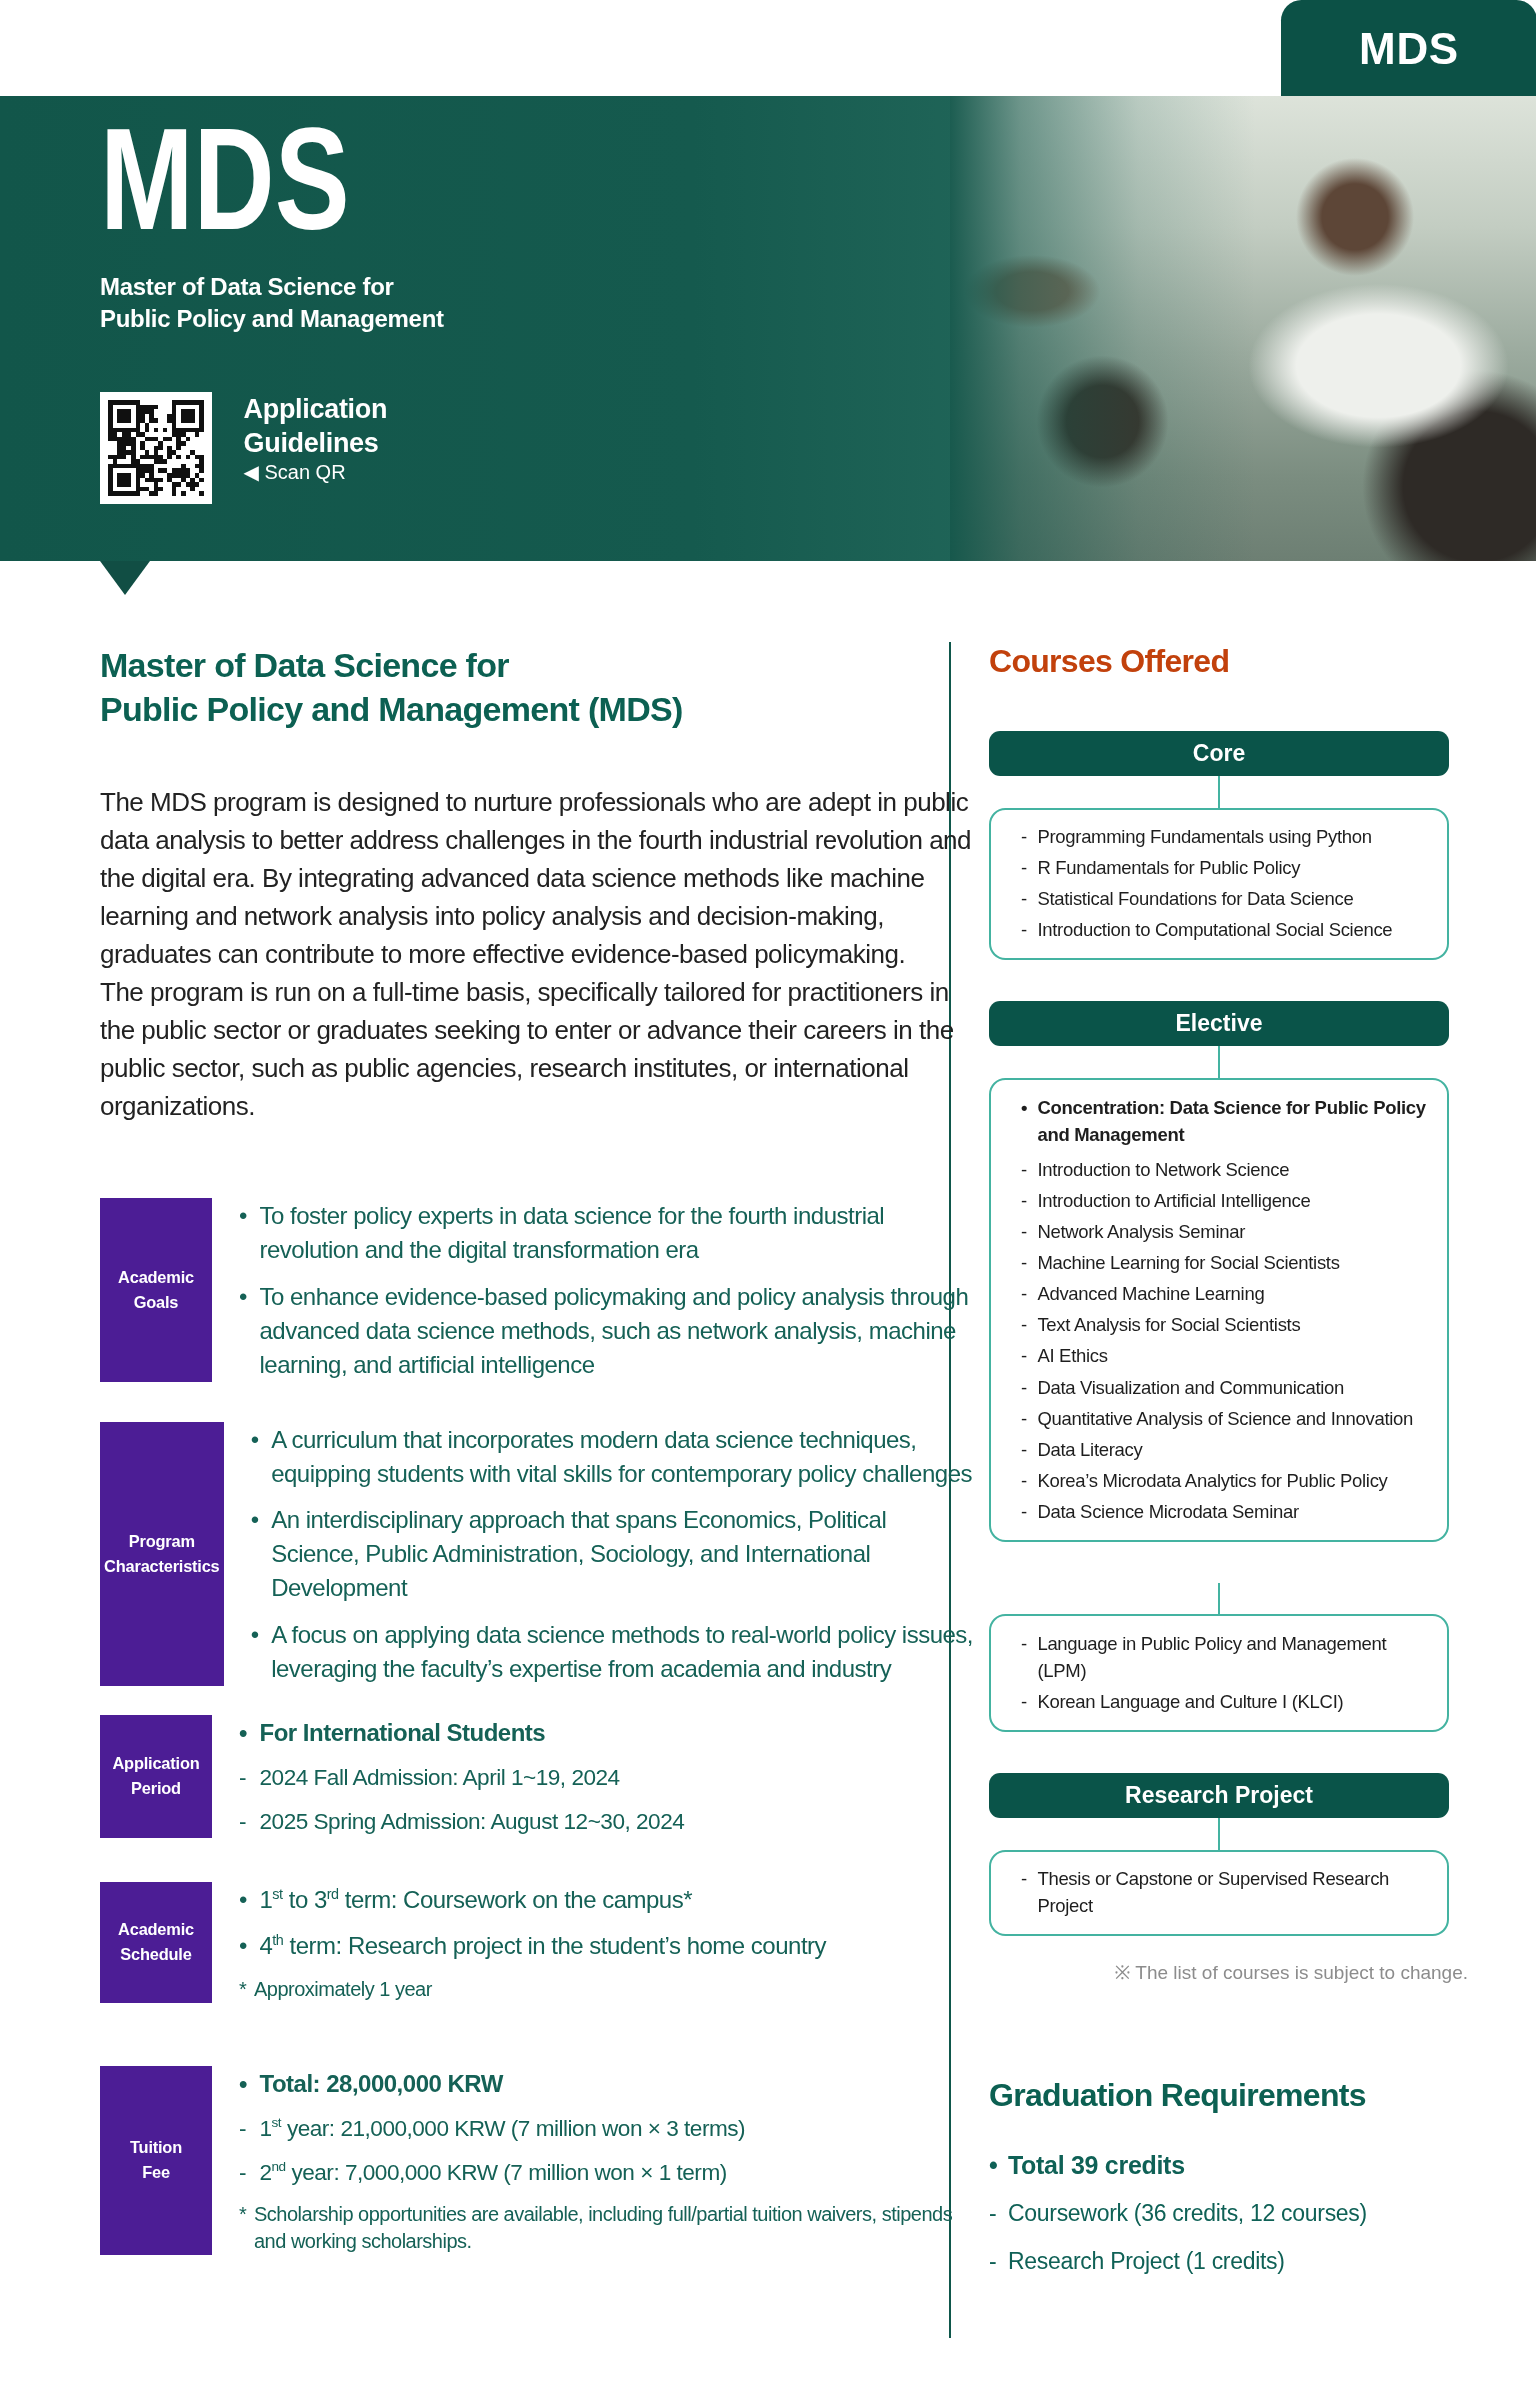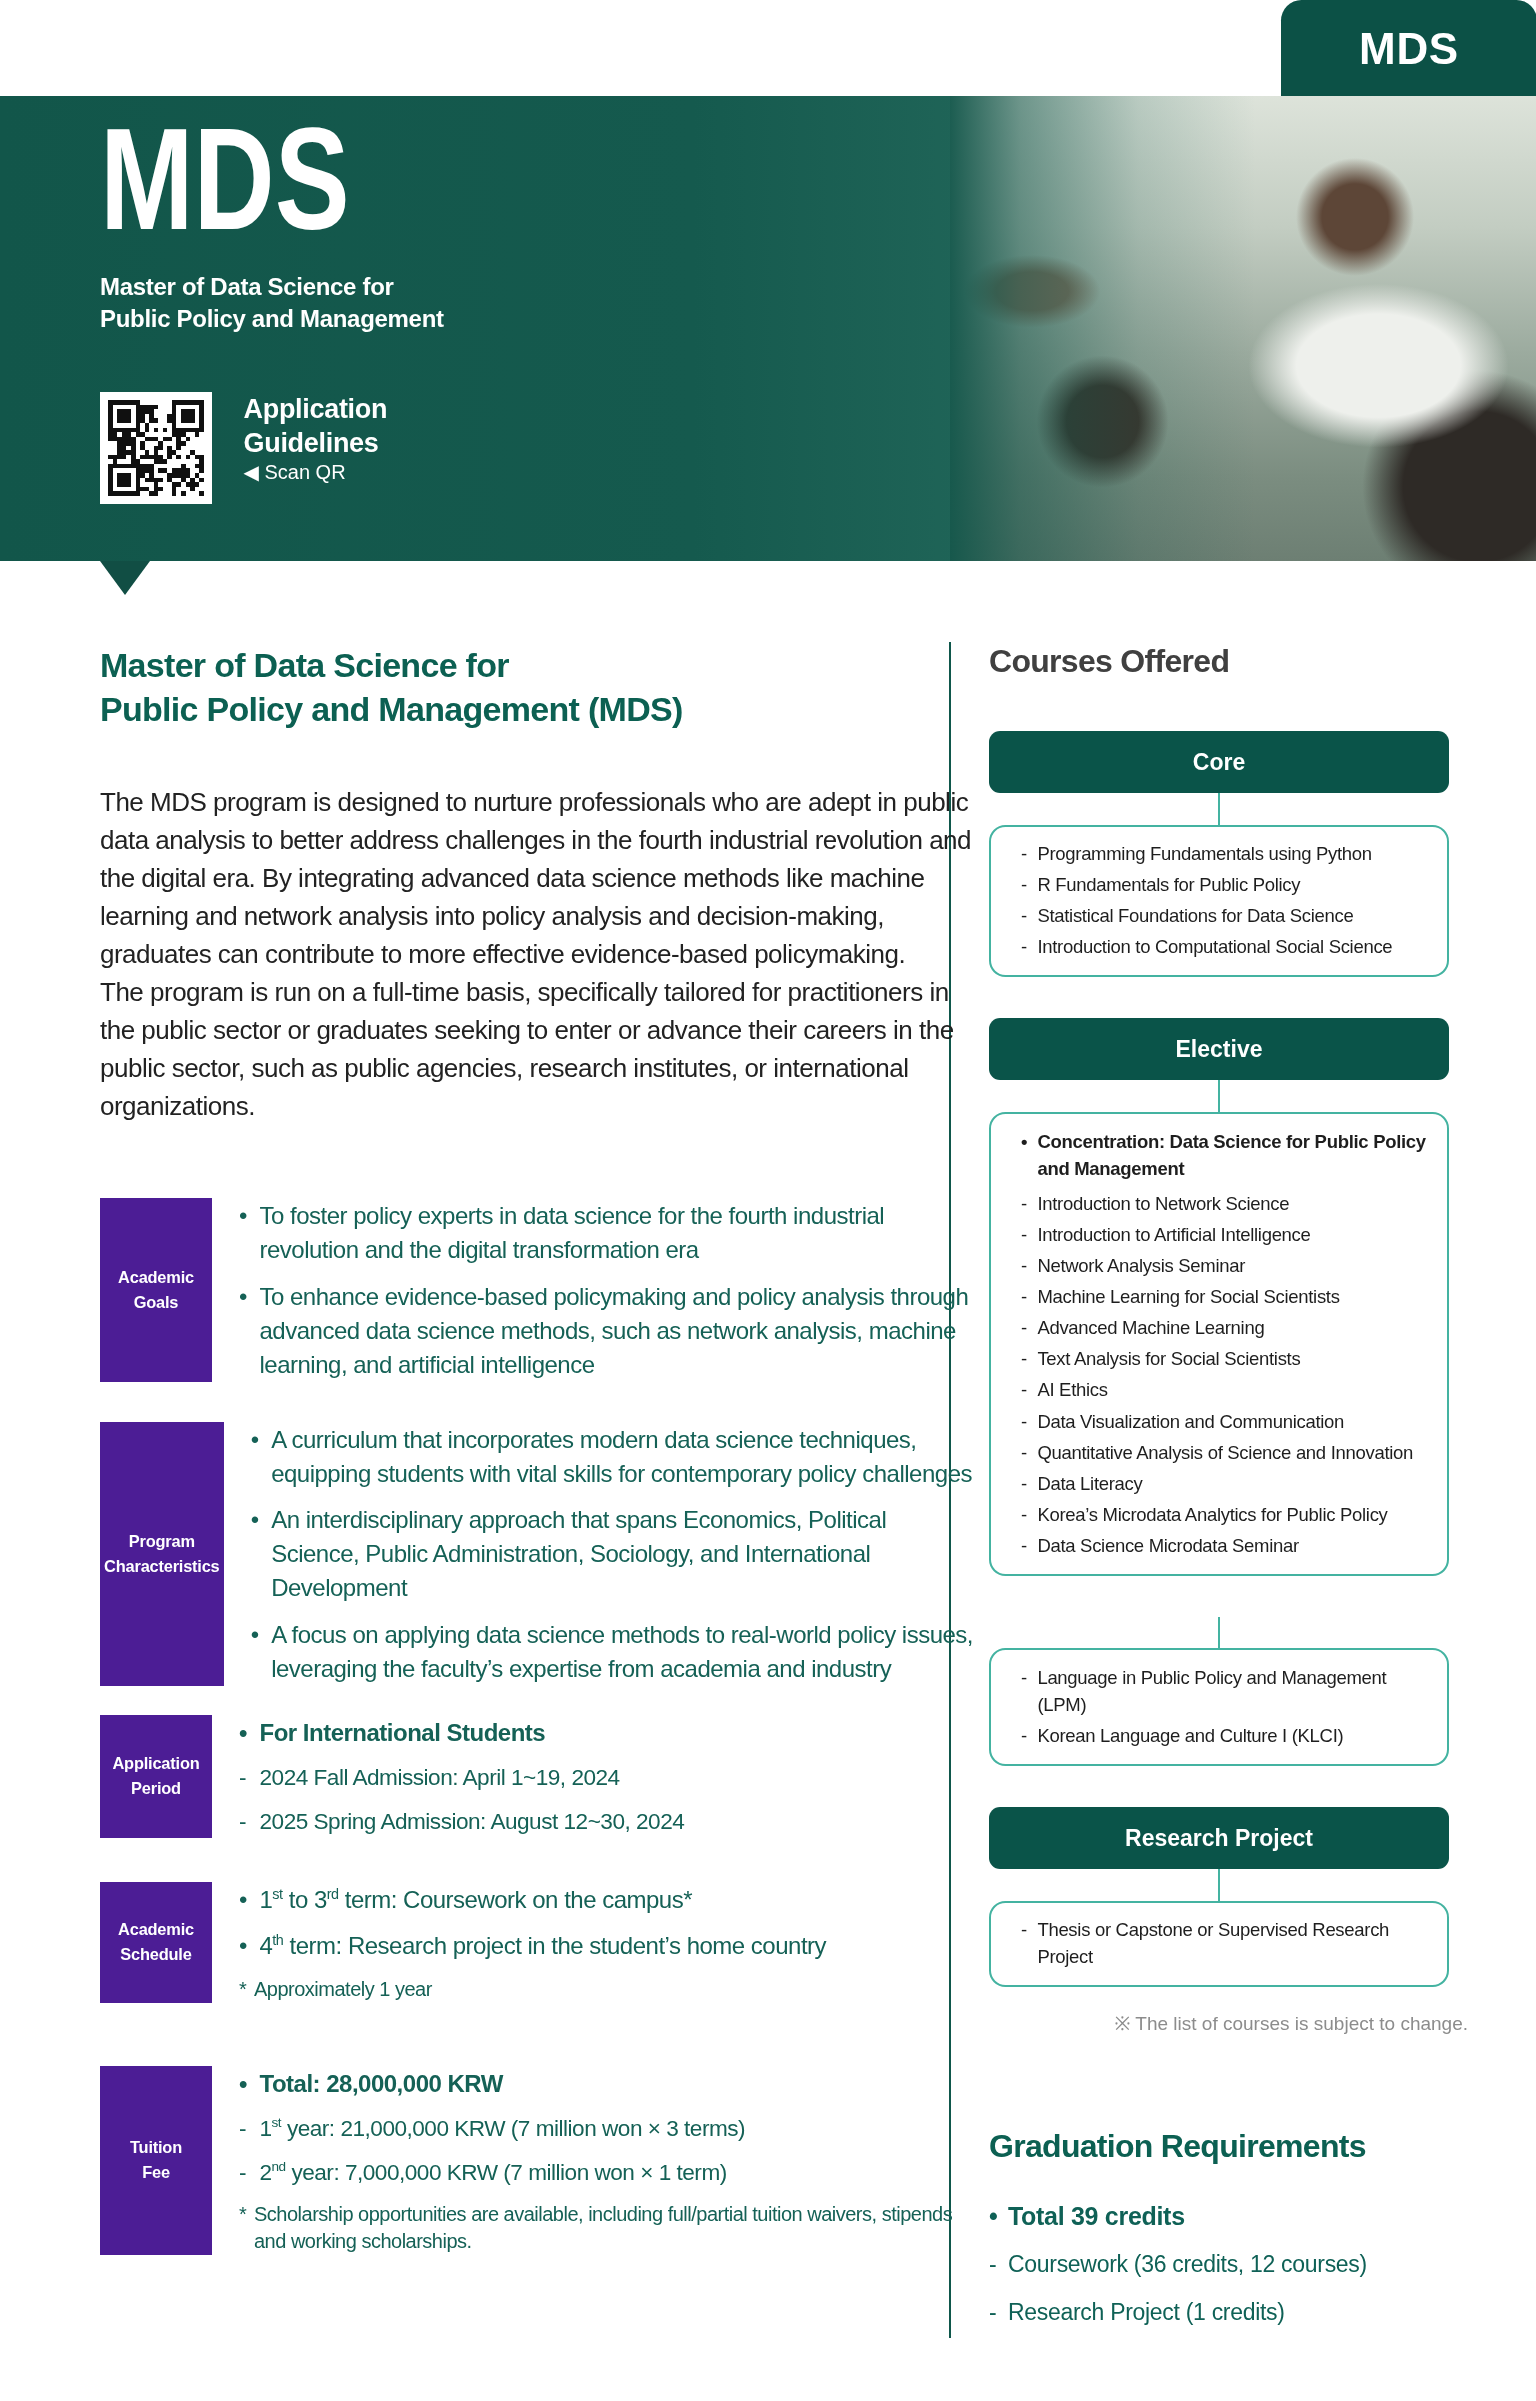--- a/index.html
+++ b/index.html
@@ -67,24 +67,24 @@
   .info-content .li{color:#156156;font-size:24px;line-height:34px;letter-spacing:-0.5px;}
   .info-content .li + .li{margin-top:12.3px;}
   .info-content .li.dash{font-size:22.6px;line-height:31.5px;}
   .info-content .li.bullet-bold{font-weight:bold;}
   .info-content .li.note{font-size:20px;line-height:27px;}
   .info-content .li.note .mk{flex:0 0 15px;}
   sup{font-size:60%;vertical-align:super;line-height:0;}
 
   
   .right-col{position:absolute;left:989px;top:643px;width:460px;}
-  .courses-heading{color:#404040;font-weight:bold;font-size:32px;line-height:37px;letter-spacing:-0.7px;}
+  .courses-heading{color:#c2410c;font-weight:bold;font-size:32px;line-height:37px;letter-spacing:-0.7px;}
   .group{margin-top:41px;}
   .group:first-of-type{margin-top:51px;}
-  .pill{height:62px;background:#0a5449;border-radius:11px;color:#fff;font-weight:bold;
+  .pill{height:45px;background:#0a5449;border-radius:11px;color:#fff;font-weight:bold;
       font-size:23px;display:flex;align-items:center;justify-content:center;}
   .connector{width:1.4px;height:31.5px;background:#44b3a1;margin:0 auto;}
   .course-box{border:2.1px solid #44b3a1;border-radius:16.4px;background:#fff;
       padding:13.7px 11px 15px 30px;}
   .course-box .li{color:#1e1e1e;font-size:18.5px;line-height:27px;letter-spacing:-0.3px;}
   .course-box .li + .li{margin-top:4.1px;}
   .course-box .li .mk{flex:0 0 16.4px;}
   .course-box .li.bullet-bold{font-weight:bold;margin-bottom:8.2px;}
   .courses-note{margin-top:23px;margin-right:-19px;text-align:right;color:#8c8c8c;font-size:19px;}
 

